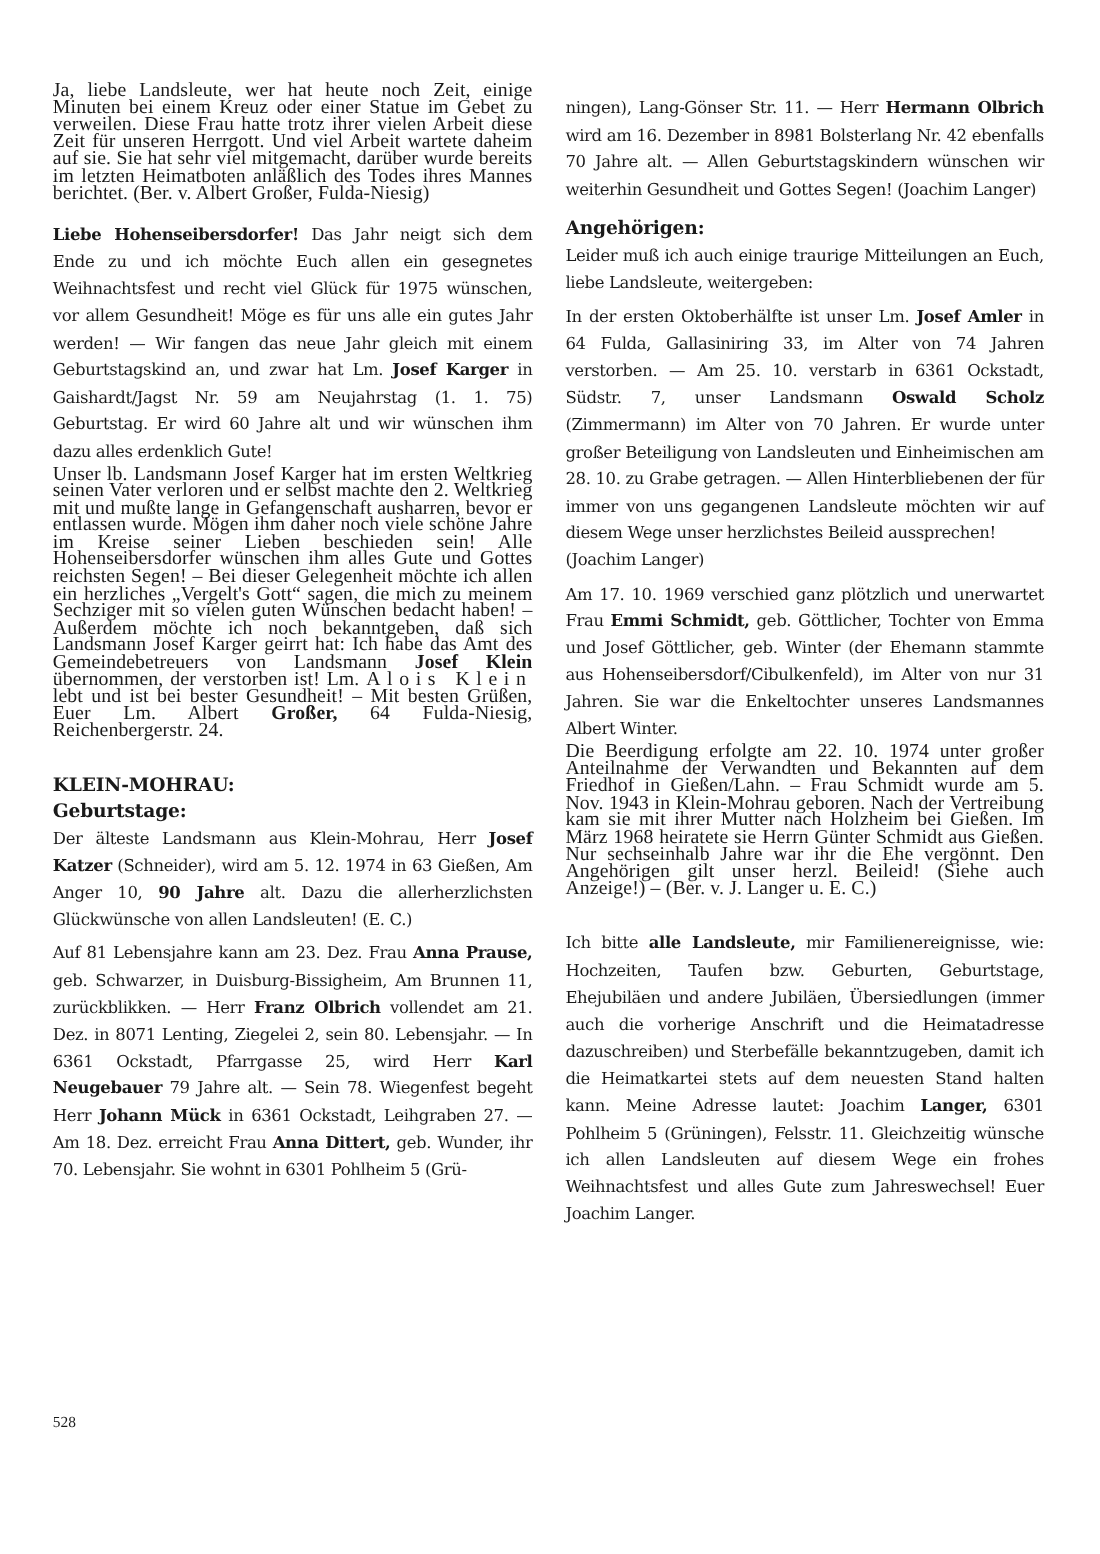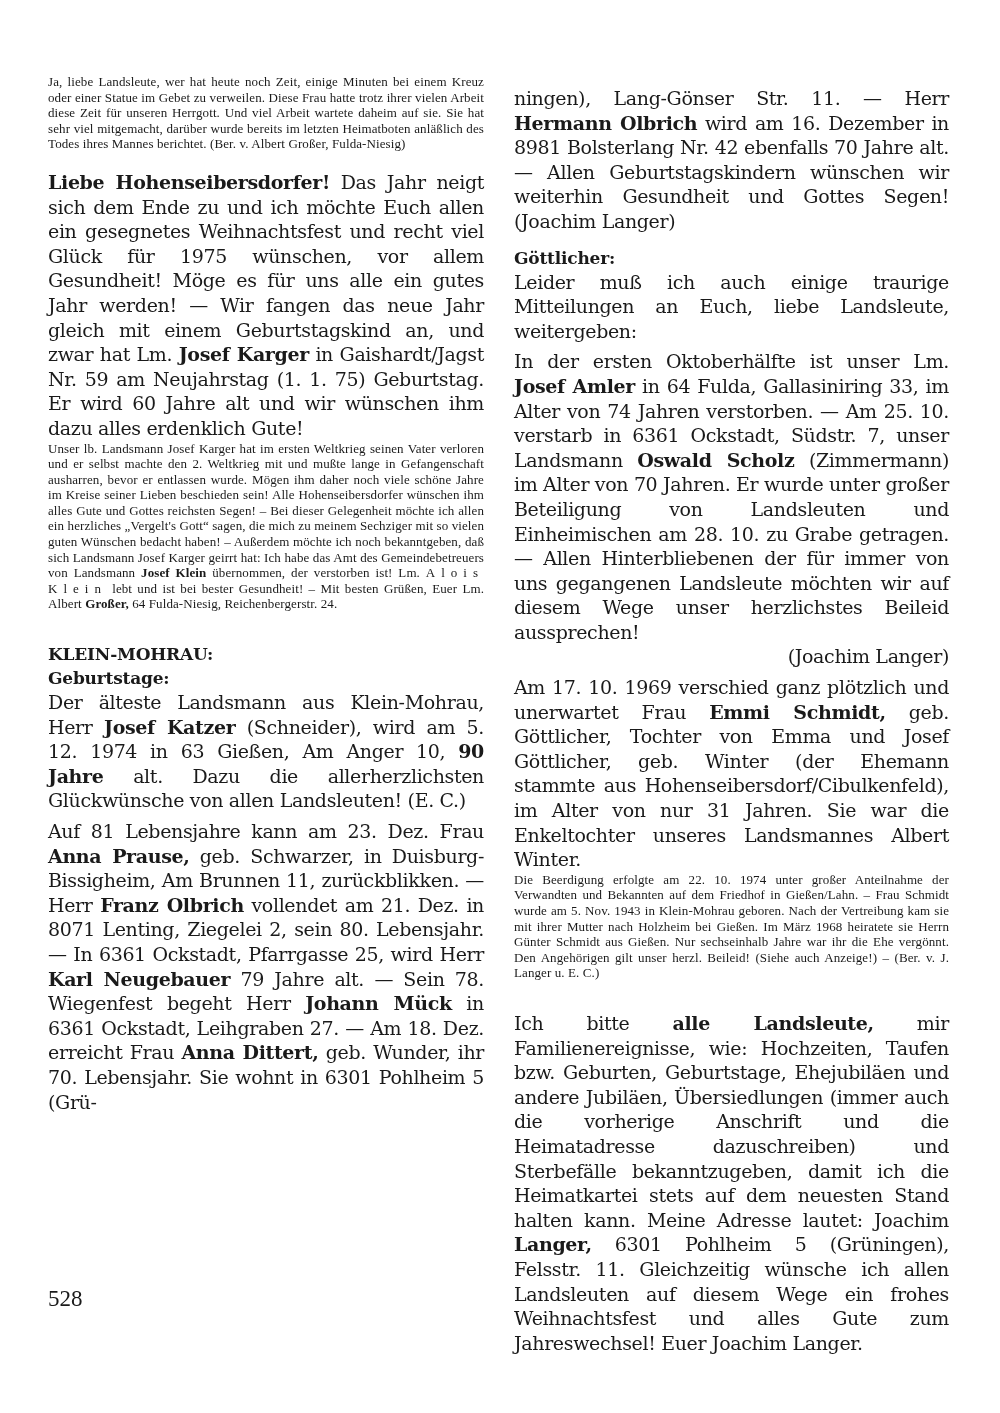--- a/index.html
+++ b/index.html
@@ -2,44 +2,44 @@
 <html><head>
 <meta charset="utf-8">
 <style>
   html, body { margin: 0; padding: 0; background: #ffffff; }
   body { width: 1000px; height: 1413px; position: relative; overflow: hidden; color: #1a1a1a; }
   .col { position: absolute; top: 74px; }
   .col-left { left: 48px; width: 436px; }
   .col-right { left: 514px; width: 435px; top: 86px; }
   .small {
     font-family: "Liberation Serif", serif;
-    font-size: 13px; line-height: 15.6px;
+    font-size: 18px; line-height: 15.6px;
     text-align: justify; margin: 0; letter-spacing: 0.1px;
     font-stretch: condensed;
   }
   .big {
     font-family: "DejaVu Serif", serif;
-    font-size: 19px; line-height: 24.6px;
+    font-size: 15px; line-height: 24.6px;
     text-align: justify; margin: 0;
     letter-spacing: -0.35px;
   }
   .big b, .head b { font-weight: bold; }
   .gap-s { height: 6px; }
   .gap-m { height: 12px; }
   .gap-l { height: 30px; }
   .head {
     font-family: "DejaVu Serif", serif;
     font-weight: bold; font-size: 17px; line-height: 24px; margin: 0;
     letter-spacing: -0.2px;
   }
-  .right-align { text-align: right; }
+  .right-align { text-align: left; }
   .spaced { letter-spacing: 6px; }
   .page-number {
     position: absolute; left: 48px; top: 1286px;
-    font-family: "Liberation Serif", serif; font-size: 23px;
+    font-family: "Liberation Serif", serif; font-size: 14px;
   }
 </style>
 </head>
 <body>
 
 <div class="col col-left">
   <p class="small">Ja, liebe Landsleute, wer hat heute noch Zeit, einige Minuten bei einem Kreuz oder einer Statue im Gebet zu verweilen. Diese Frau hatte trotz ihrer vielen Arbeit diese Zeit für unseren Herrgott. Und viel Arbeit wartete daheim auf sie. Sie hat sehr viel mitgemacht, darüber wurde bereits im letzten Heimatboten anläßlich des Todes ihres Mannes berichtet. (Ber. v. Albert Großer, Fulda-Niesig)</p>
   <div class="gap-s"></div>
   <div class="gap-m"></div>
   <p class="big"><b>Liebe Hohenseibersdorfer!</b><span> Das Jahr neigt sich dem Ende zu und ich möchte Euch allen ein gesegnetes Weihnachtsfest und recht viel Glück für 1975 wünschen, vor allem Gesundheit! Möge es für uns alle ein gutes Jahr werden! — Wir fangen das neue Jahr gleich mit einem Geburtstagskind an, und zwar hat Lm. </span><b>Josef Karger</b><span> in Gaishardt/Jagst Nr. 59 am Neujahrstag (1. 1. 75) Geburtstag. Er wird 60 Jahre alt und wir wünschen ihm dazu alles erdenklich Gute!</span></p>
@@ -48,21 +48,21 @@
   <p class="head">KLEIN-MOHRAU:</p>
   <p class="head">Geburtstage:</p>
   <p class="big"><span>Der älteste Landsmann aus Klein-Mohrau, Herr </span><b>Josef Katzer</b><span> (Schneider), wird am 5. 12. 1974 in 63 Gießen, Am Anger 10, </span><b>90 Jahre</b><span> alt. Dazu die allerherzlichsten Glückwünsche von allen Landsleuten! (E. C.)</span></p>
   <div class="gap-s"></div>
   <p class="big"><span>Auf 81 Lebensjahre kann am 23. Dez. Frau </span><b>Anna Prause,</b><span> geb. Schwarzer, in Duisburg-Bissigheim, Am Brunnen 11, zurückblikken. — Herr </span><b>Franz Olbrich</b><span> vollendet am 21. Dez. in 8071 Lenting, Ziegelei 2, sein 80. Lebensjahr. — In 6361 Ockstadt, Pfarrgasse 25, wird Herr </span><b>Karl Neugebauer</b><span> 79 Jahre alt. — Sein 78. Wiegenfest begeht Herr </span><b>Johann Mück</b><span> in 6361 Ockstadt, Leihgraben 27. — Am 18. Dez. erreicht Frau </span><b>Anna Dittert,</b><span> geb. Wunder, ihr 70. Lebensjahr. Sie wohnt in 6301 Pohlheim 5 (Grü-</span></p>
 </div>
 
 <div class="col col-right">
   <p class="big"><span>ningen), Lang-Gönser Str. 11. — Herr </span><b>Hermann Olbrich</b><span> wird am 16. Dezember in 8981 Bolsterlang Nr. 42 ebenfalls 70 Jahre alt. — Allen Geburtstagskindern wünschen wir weiterhin Gesundheit und Gottes Segen! (Joachim Langer)</span></p>
   <div class="gap-m"></div>
-  <p class="head">Göttlicher:</p>
+  <p class="head">Angehörigen:</p>
   <p class="big">Leider muß ich auch einige traurige Mitteilungen an Euch, liebe Landsleute, weitergeben:</p>
   <div class="gap-s"></div>
   <p class="big"><span>In der ersten Oktoberhälfte ist unser Lm. </span><b>Josef Amler</b><span> in 64 Fulda, Gallasiniring 33, im Alter von 74 Jahren verstorben. — Am 25. 10. verstarb in 6361 Ockstadt, Südstr. 7, unser Landsmann </span><b>Oswald Scholz</b><span> (Zimmermann) im Alter von 70 Jahren. Er wurde unter großer Beteiligung von Landsleuten und Einheimischen am 28. 10. zu Grabe getragen. — Allen Hinterbliebenen der für immer von uns gegangenen Landsleute möchten wir auf diesem Wege unser herzlichstes Beileid aussprechen!</span></p>
   <p class="big right-align">(Joachim Langer)</p>
   <div class="gap-s"></div>
   <p class="big"><span>Am 17. 10. 1969 verschied ganz plötzlich und unerwartet Frau </span><b>Emmi Schmidt,</b><span> geb. Göttlicher, Tochter von Emma und Josef Göttlicher, geb. Winter (der Ehemann stammte aus Hohenseibersdorf/Cibulkenfeld), im Alter von nur 31 Jahren. Sie war die Enkeltochter unseres Landsmannes Albert Winter.</span></p>
   <p class="small">Die Beerdigung erfolgte am 22. 10. 1974 unter großer Anteilnahme der Verwandten und Bekannten auf dem Friedhof in Gießen/Lahn. – Frau Schmidt wurde am 5. Nov. 1943 in Klein-Mohrau geboren. Nach der Vertreibung kam sie mit ihrer Mutter nach Holzheim bei Gießen. Im März 1968 heiratete sie Herrn Günter Schmidt aus Gießen. Nur sechseinhalb Jahre war ihr die Ehe vergönnt. Den Angehörigen gilt unser herzl. Beileid! (Siehe auch Anzeige!) – (Ber. v. J. Langer u. E. C.)</p>
   <div class="gap-l"></div>
   <p class="big"><span>Ich bitte </span><b>alle Landsleute,</b><span> mir Familienereignisse, wie: Hochzeiten, Taufen bzw. Geburten, Geburtstage, Ehejubiläen und andere Jubiläen, Übersiedlungen (immer auch die vorherige Anschrift und die Heimatadresse dazuschreiben) und Sterbefälle bekanntzugeben, damit ich die Heimatkartei stets auf dem neuesten Stand halten kann. Meine Adresse lautet: Joachim </span><b>Langer,</b><span> 6301 Pohlheim 5 (Grüningen), Felsstr. 11. Gleichzeitig wünsche ich allen Landsleuten auf diesem Wege ein frohes Weihnachtsfest und alles Gute zum Jahreswechsel! Euer Joachim Langer.</span></p>
 </div>

